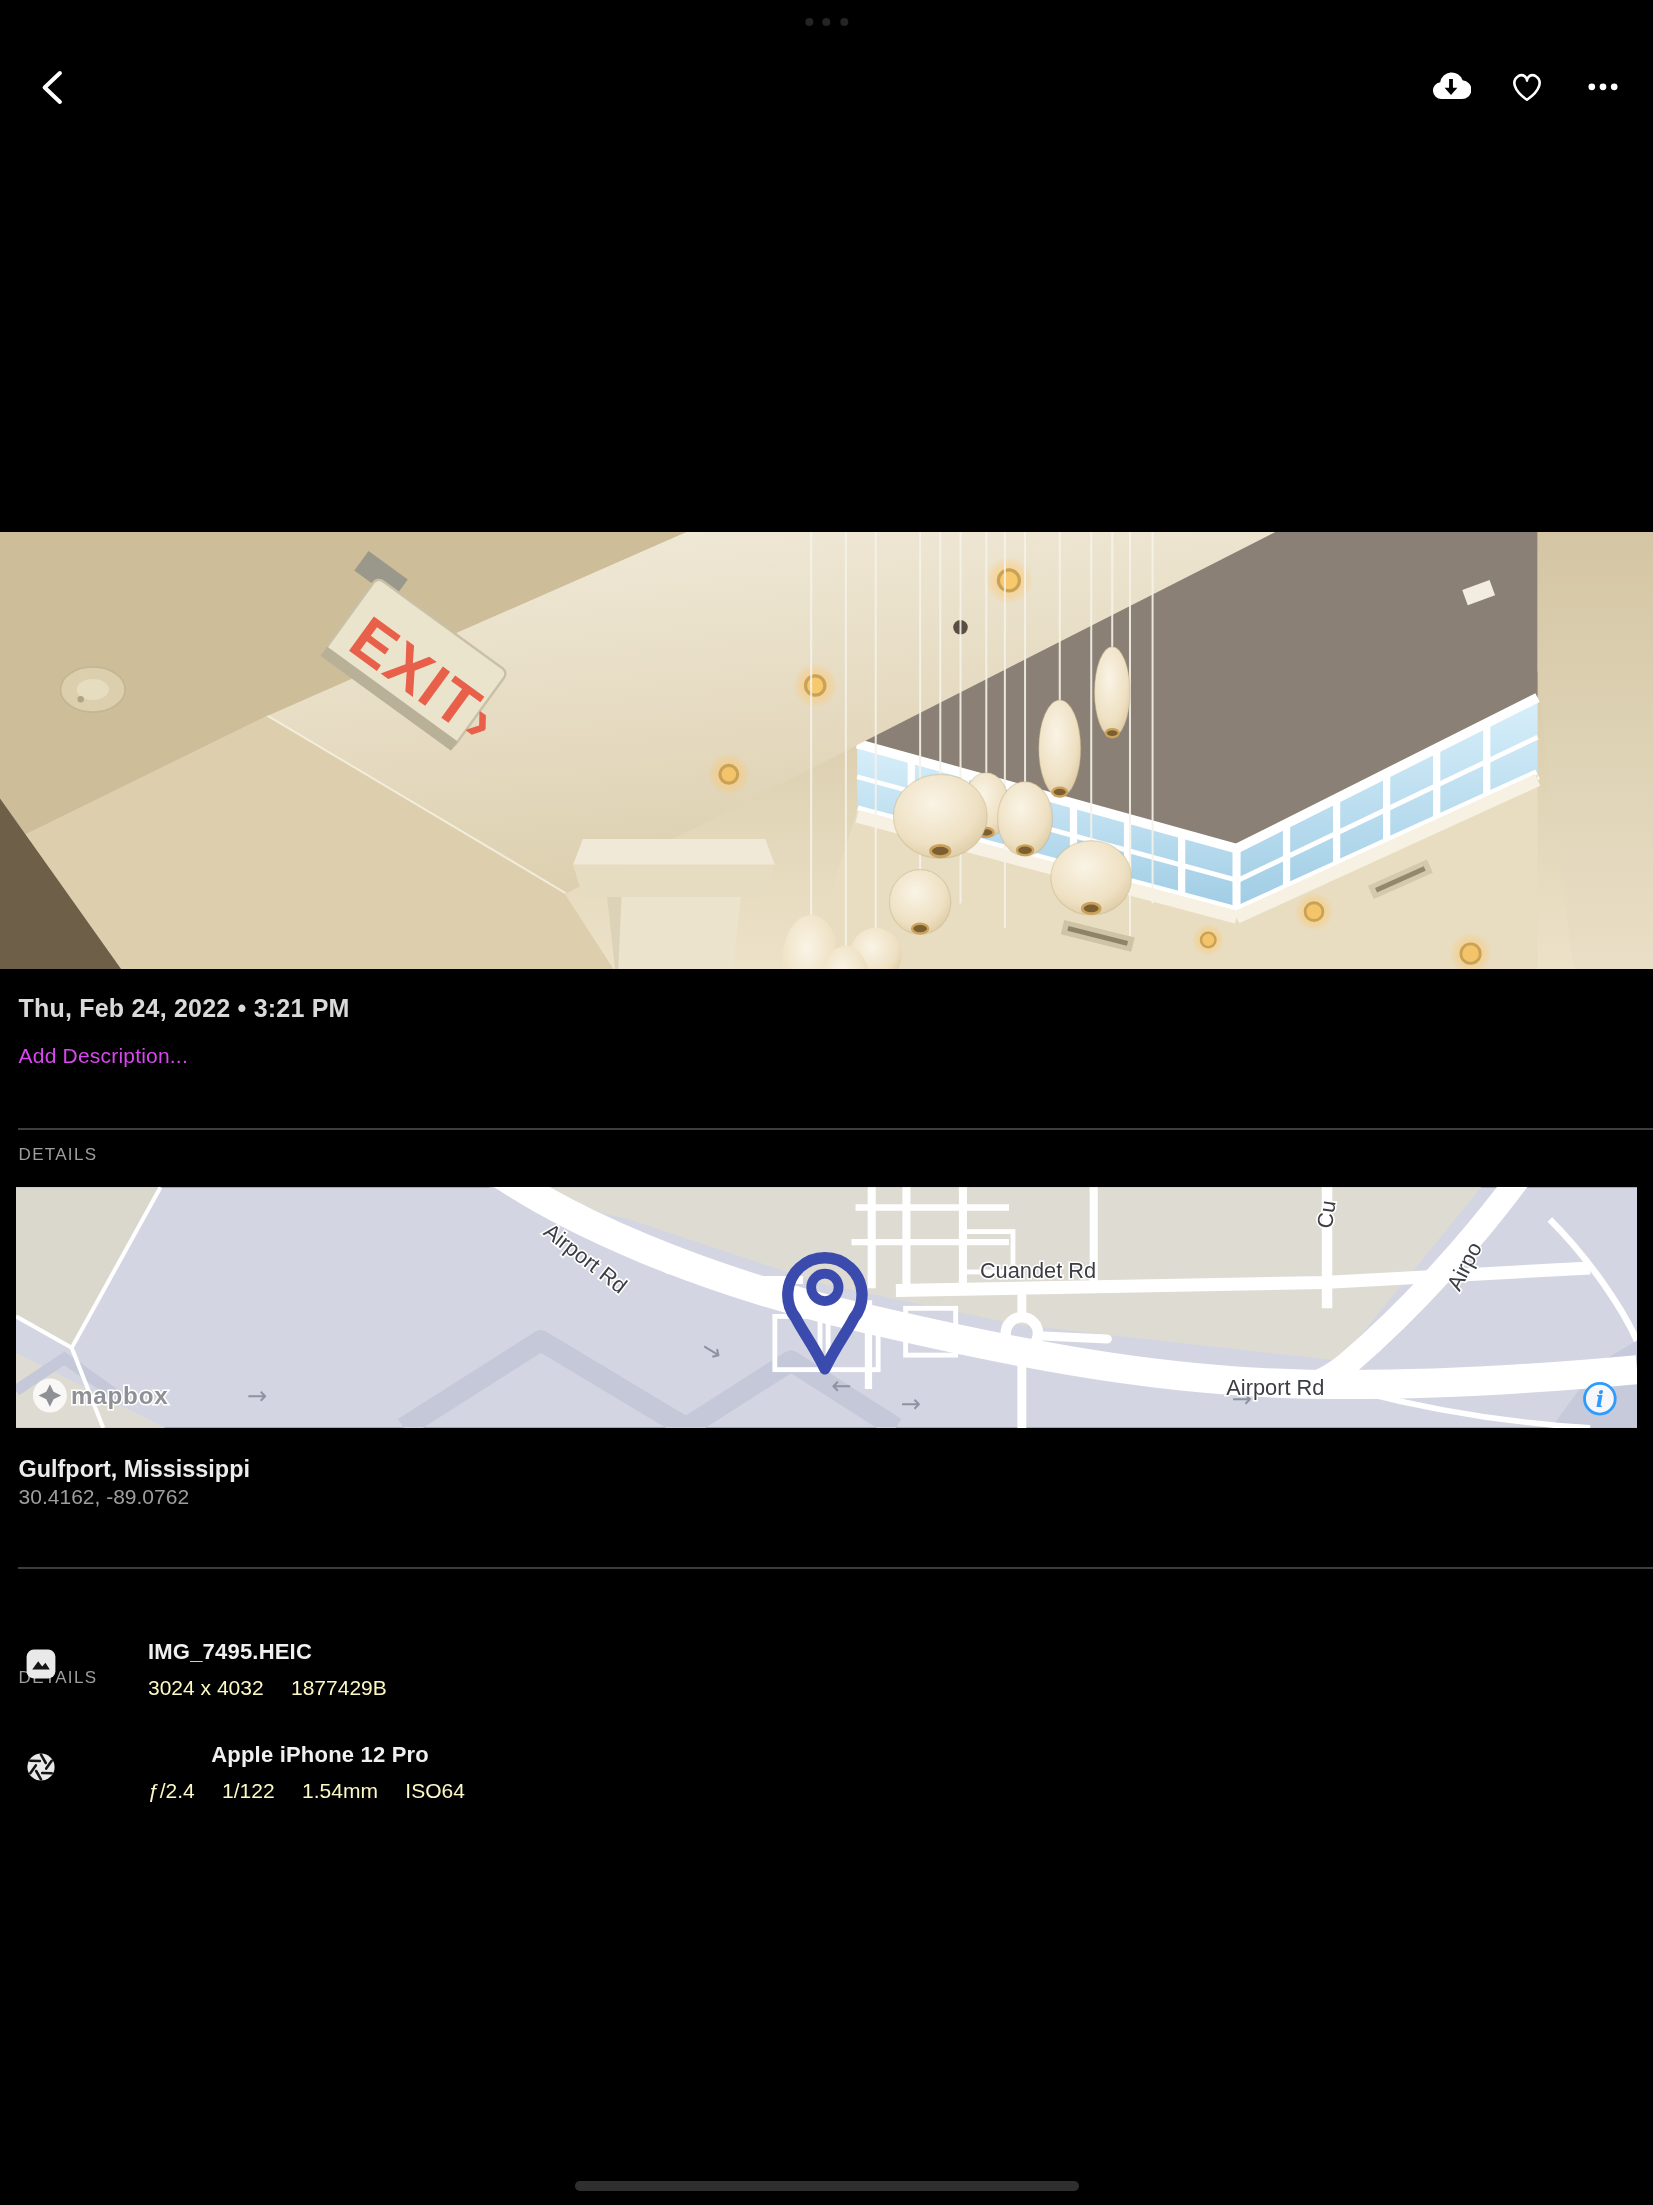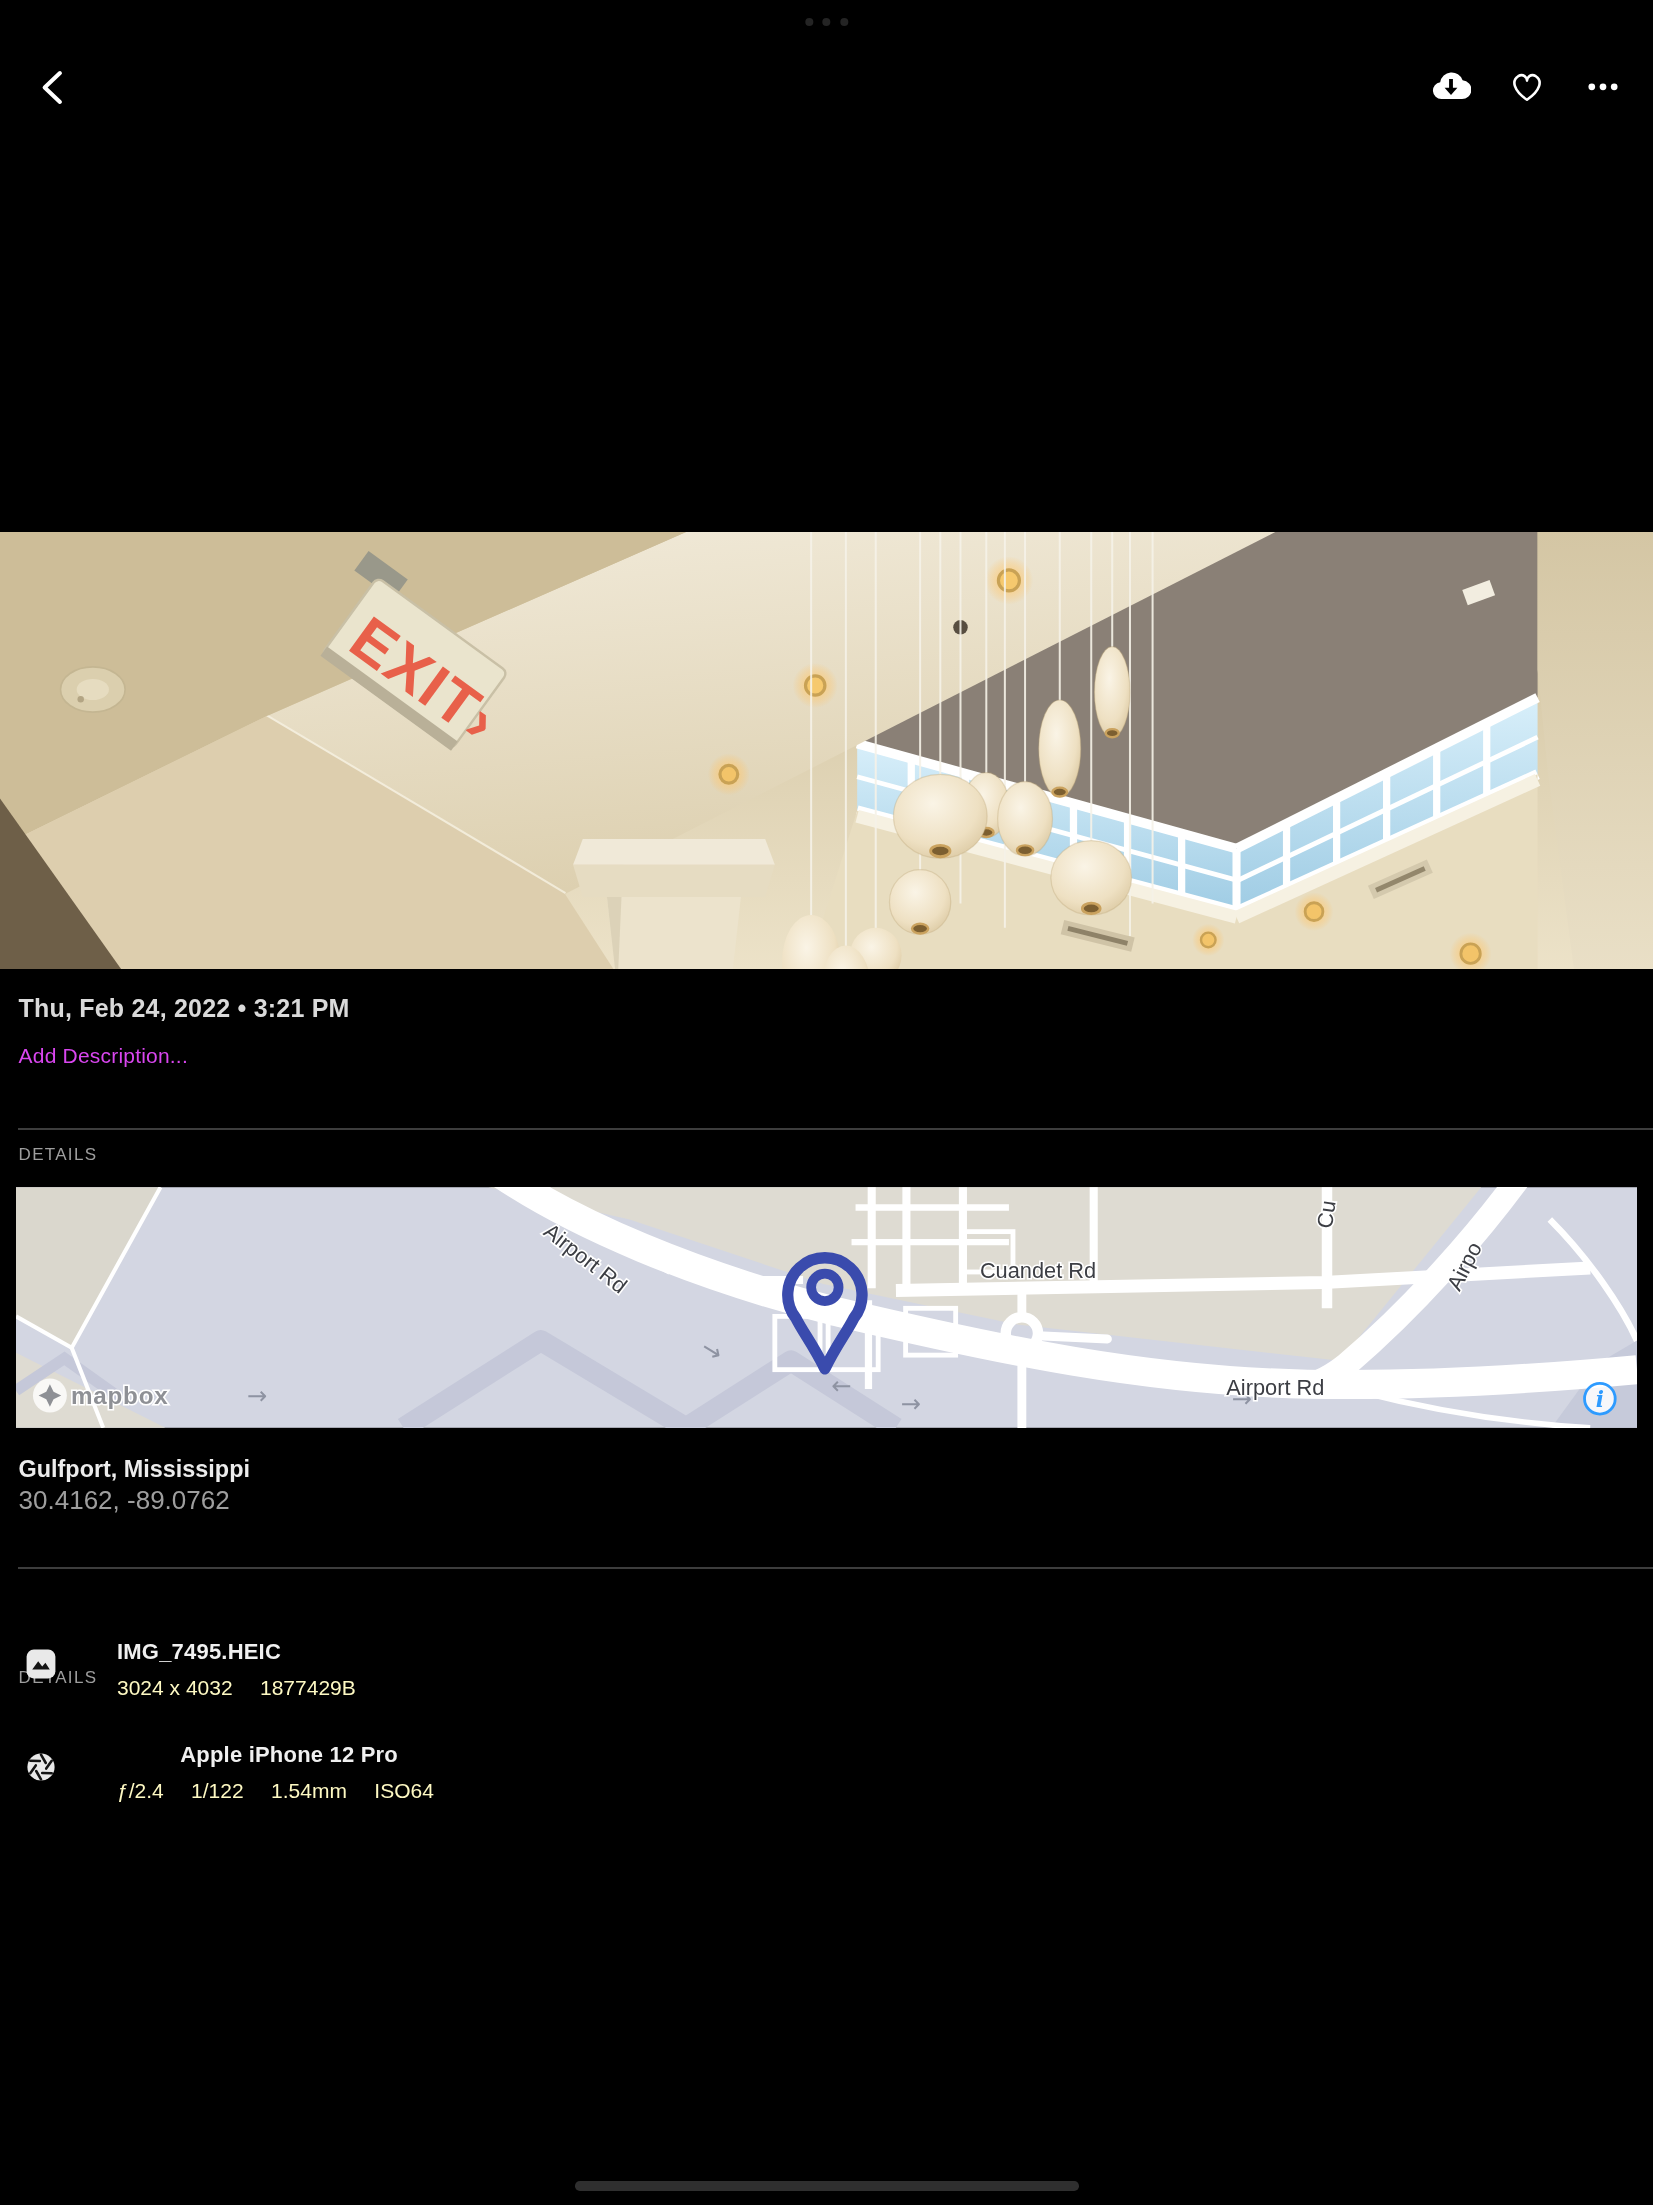--- a/index.html
+++ b/index.html
@@ -12,24 +12,24 @@
   .hbtn{position:absolute;top:66px;width:42px;height:42px;display:flex;align-items:center;justify-content:center;cursor:pointer;}
   
   .photo{position:absolute;left:0;top:532px;width:1653px;height:437px;}
   
   .date{position:absolute;left:18.6px;top:994px;font-size:25px;font-weight:600;color:#d9d9d9;letter-spacing:0.2px;}
   .adddesc{position:absolute;left:18.6px;top:1044px;font-size:21px;color:#d946ef;letter-spacing:0.2px;}
   .divider{position:absolute;left:18px;right:0;height:1.6px;background:#3d3d3d;}
   .sectlbl{position:absolute;left:18.6px;font-size:17px;color:#9e9e9e;letter-spacing:1.3px;font-weight:500;}
   .map{position:absolute;left:16px;top:1187px;width:1621px;height:241px;}
   .place{position:absolute;left:18.6px;top:1456px;font-size:23.4px;font-weight:700;color:#ececec;}
-  .coords{position:absolute;left:18.6px;top:1485px;font-size:26px;color:#9e9e9e;}
+  .coords{position:absolute;left:18.6px;top:1485px;font-size:21px;color:#9e9e9e;}
   .detail-row{position:absolute;left:25px;display:flex;align-items:flex-start;}
   .detail-ic{width:32px;margin-top:6.5px;}
-  .detail-tx{margin-left:60px;text-decoration:underline;}
+  .detail-tx{margin-left:91px;text-decoration:underline;}
   .dtitle{font-size:22px;font-weight:700;color:#f0f0f0;letter-spacing:0.2px;}
   .dmeta{margin-top:11.3px;font-size:21px;color:#fef9c3;}
   .dmeta span{margin-right:27.4px;}
   .homebar{position:absolute;left:50%;transform:translateX(-50%);bottom:14.5px;width:504px;height:9.7px;border-radius:4.8px;background:#2f2f2f;}
   svg{display:block;}
   .maplbl{font-family:"Liberation Sans","DejaVu Sans",sans-serif;font-size:27px;fill:#3c3e44;
           stroke:#ffffff;stroke-width:4px;paint-order:stroke;font-weight:500;}
   .maparrow{font-family:"DejaVu Sans",sans-serif;font-size:30px;fill:#8e93a2;}
 </style>
 </head>

